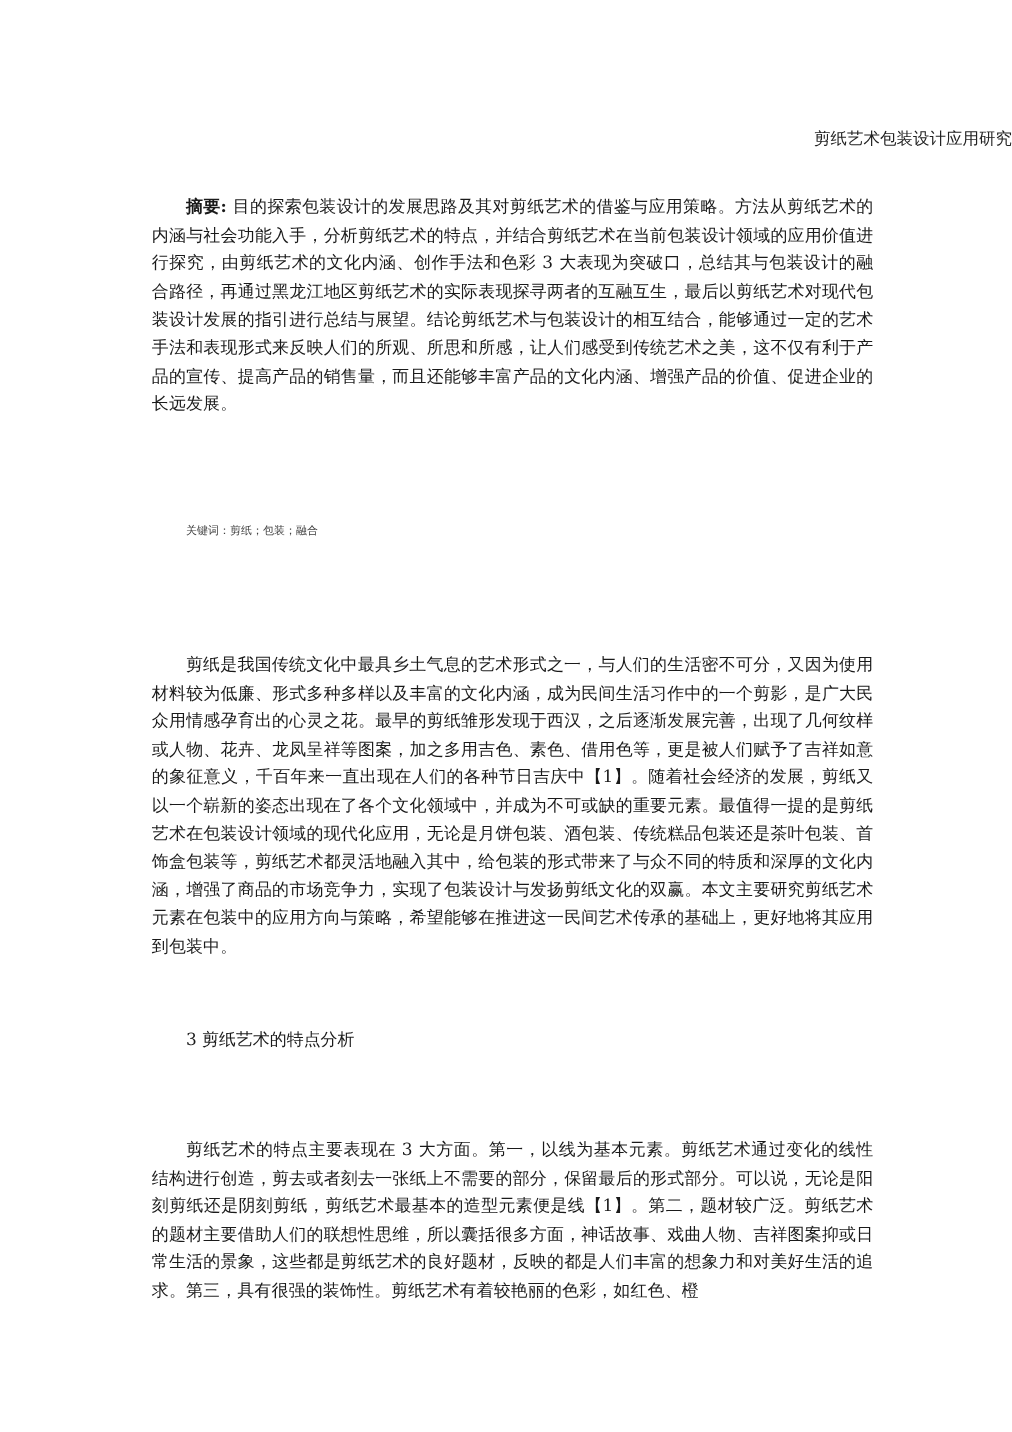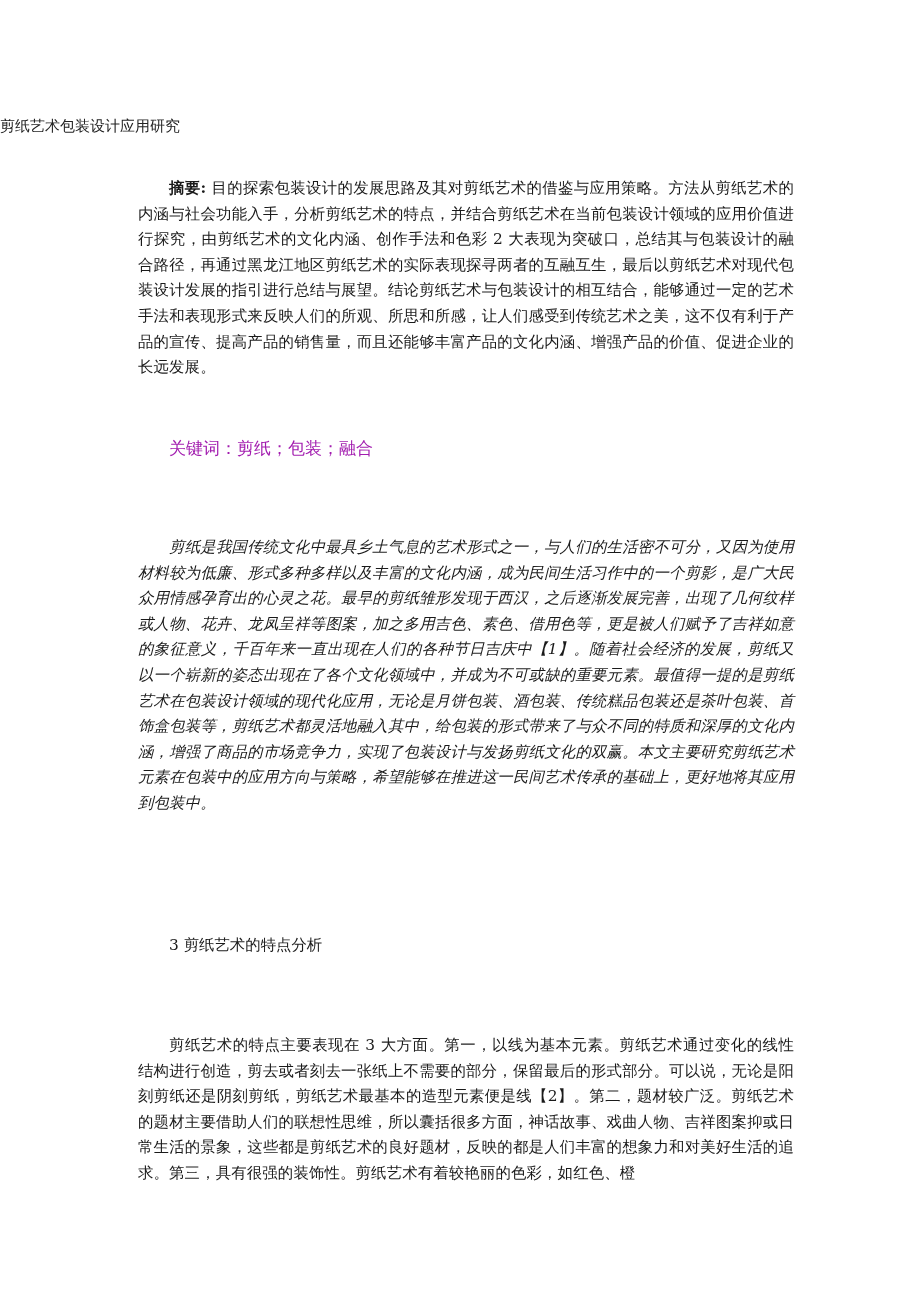--- a/index.html
+++ b/index.html
@@ -19,65 +19,65 @@
       position: absolute;
       left: 0; top: 0;
       width: 920px;
       height: 1302px;
     }
     .title {
       position: absolute;
       top: 116px;
       left: 0;
       width: 920px;
-      text-align: left;
+      text-align: right;
       font-size: 15px;
       line-height: 20px;
       color: #222;
     }
     .para {
       position: absolute;
       left: 138px;
       width: 656px;
       font-size: 15.4px;
       line-height: 25.6px;
       text-align: justify;
       text-indent: 31px;
       color: #1a1a1a;
       letter-spacing: 0.15px;
     }
     .abstract { top: 176px; }
     .keywords {
       position: absolute;
       left: 169px;
-      top: 437px;
-      font-size: 17px;
+      top: 472px;
+      font-size: 10px;
       line-height: 22px;
-      color: #a21caf;
+      color: #404040;
     }
-    .intro { top: 535px; font-style: italic; }
+    .intro { top: 592px; }
     .heading {
       position: absolute;
       left: 169px;
       top: 934px;
       font-size: 15.4px;
       line-height: 22px;
       color: #1a1a1a;
     }
     .section1 { top: 1033px; }
     .label-bold { font-weight: bold; }
   </style>
 </head>
 <body>
 
 <div class="page">
   <div class="title">剪纸艺术包装设计应用研究</div>
 
-  <div class="para abstract"><span class="label-bold">摘要:</span><span> 目的探索包装设计的发展思路及其对剪纸艺术的借鉴与应用策略。方法从剪纸艺术的内涵与社会功能入手，分析剪纸艺术的特点，并结合剪纸艺术在当前包装设计领域的应用价值进行探究，由剪纸艺术的文化内涵、创作手法和色彩 2 大表现为突破口，总结其与包装设计的融合路径，再通过黑龙江地区剪纸艺术的实际表现探寻两者的互融互生，最后以剪纸艺术对现代包装设计发展的指引进行总结与展望。结论剪纸艺术与包装设计的相互结合，能够通过一定的艺术手法和表现形式来反映人们的所观、所思和所感，让人们感受到传统艺术之美，这不仅有利于产品的宣传、提高产品的销售量，而且还能够丰富产品的文化内涵、增强产品的价值、促进企业的长远发展。</span></div>
+  <div class="para abstract"><span class="label-bold">摘要:</span><span> 目的探索包装设计的发展思路及其对剪纸艺术的借鉴与应用策略。方法从剪纸艺术的内涵与社会功能入手，分析剪纸艺术的特点，并结合剪纸艺术在当前包装设计领域的应用价值进行探究，由剪纸艺术的文化内涵、创作手法和色彩 3 大表现为突破口，总结其与包装设计的融合路径，再通过黑龙江地区剪纸艺术的实际表现探寻两者的互融互生，最后以剪纸艺术对现代包装设计发展的指引进行总结与展望。结论剪纸艺术与包装设计的相互结合，能够通过一定的艺术手法和表现形式来反映人们的所观、所思和所感，让人们感受到传统艺术之美，这不仅有利于产品的宣传、提高产品的销售量，而且还能够丰富产品的文化内涵、增强产品的价值、促进企业的长远发展。</span></div>
 
   <div class="keywords">关键词：剪纸；包装；融合</div>
 
   <div class="para intro">剪纸是我国传统文化中最具乡土气息的艺术形式之一，与人们的生活密不可分，又因为使用材料较为低廉、形式多种多样以及丰富的文化内涵，成为民间生活习作中的一个剪影，是广大民众用情感孕育出的心灵之花。最早的剪纸雏形发现于西汉，之后逐渐发展完善，出现了几何纹样或人物、花卉、龙凤呈祥等图案，加之多用吉色、素色、借用色等，更是被人们赋予了吉祥如意的象征意义，千百年来一直出现在人们的各种节日吉庆中【1】。随着社会经济的发展，剪纸又以一个崭新的姿态出现在了各个文化领域中，并成为不可或缺的重要元素。最值得一提的是剪纸艺术在包装设计领域的现代化应用，无论是月饼包装、酒包装、传统糕品包装还是茶叶包装、首饰盒包装等，剪纸艺术都灵活地融入其中，给包装的形式带来了与众不同的特质和深厚的文化内涵，增强了商品的市场竞争力，实现了包装设计与发扬剪纸文化的双赢。本文主要研究剪纸艺术元素在包装中的应用方向与策略，希望能够在推进这一民间艺术传承的基础上，更好地将其应用到包装中。</div>
 
   <div class="heading">3 剪纸艺术的特点分析</div>
 
-  <div class="para section1">剪纸艺术的特点主要表现在 3 大方面。第一，以线为基本元素。剪纸艺术通过变化的线性结构进行创造，剪去或者刻去一张纸上不需要的部分，保留最后的形式部分。可以说，无论是阳刻剪纸还是阴刻剪纸，剪纸艺术最基本的造型元素便是线【2】。第二，题材较广泛。剪纸艺术的题材主要借助人们的联想性思维，所以囊括很多方面，神话故事、戏曲人物、吉祥图案抑或日常生活的景象，这些都是剪纸艺术的良好题材，反映的都是人们丰富的想象力和对美好生活的追求。第三，具有很强的装饰性。剪纸艺术有着较艳丽的色彩，如红色、橙</div>
+  <div class="para section1">剪纸艺术的特点主要表现在 3 大方面。第一，以线为基本元素。剪纸艺术通过变化的线性结构进行创造，剪去或者刻去一张纸上不需要的部分，保留最后的形式部分。可以说，无论是阳刻剪纸还是阴刻剪纸，剪纸艺术最基本的造型元素便是线【1】。第二，题材较广泛。剪纸艺术的题材主要借助人们的联想性思维，所以囊括很多方面，神话故事、戏曲人物、吉祥图案抑或日常生活的景象，这些都是剪纸艺术的良好题材，反映的都是人们丰富的想象力和对美好生活的追求。第三，具有很强的装饰性。剪纸艺术有着较艳丽的色彩，如红色、橙</div>
 </div>
 
 </body></html>

